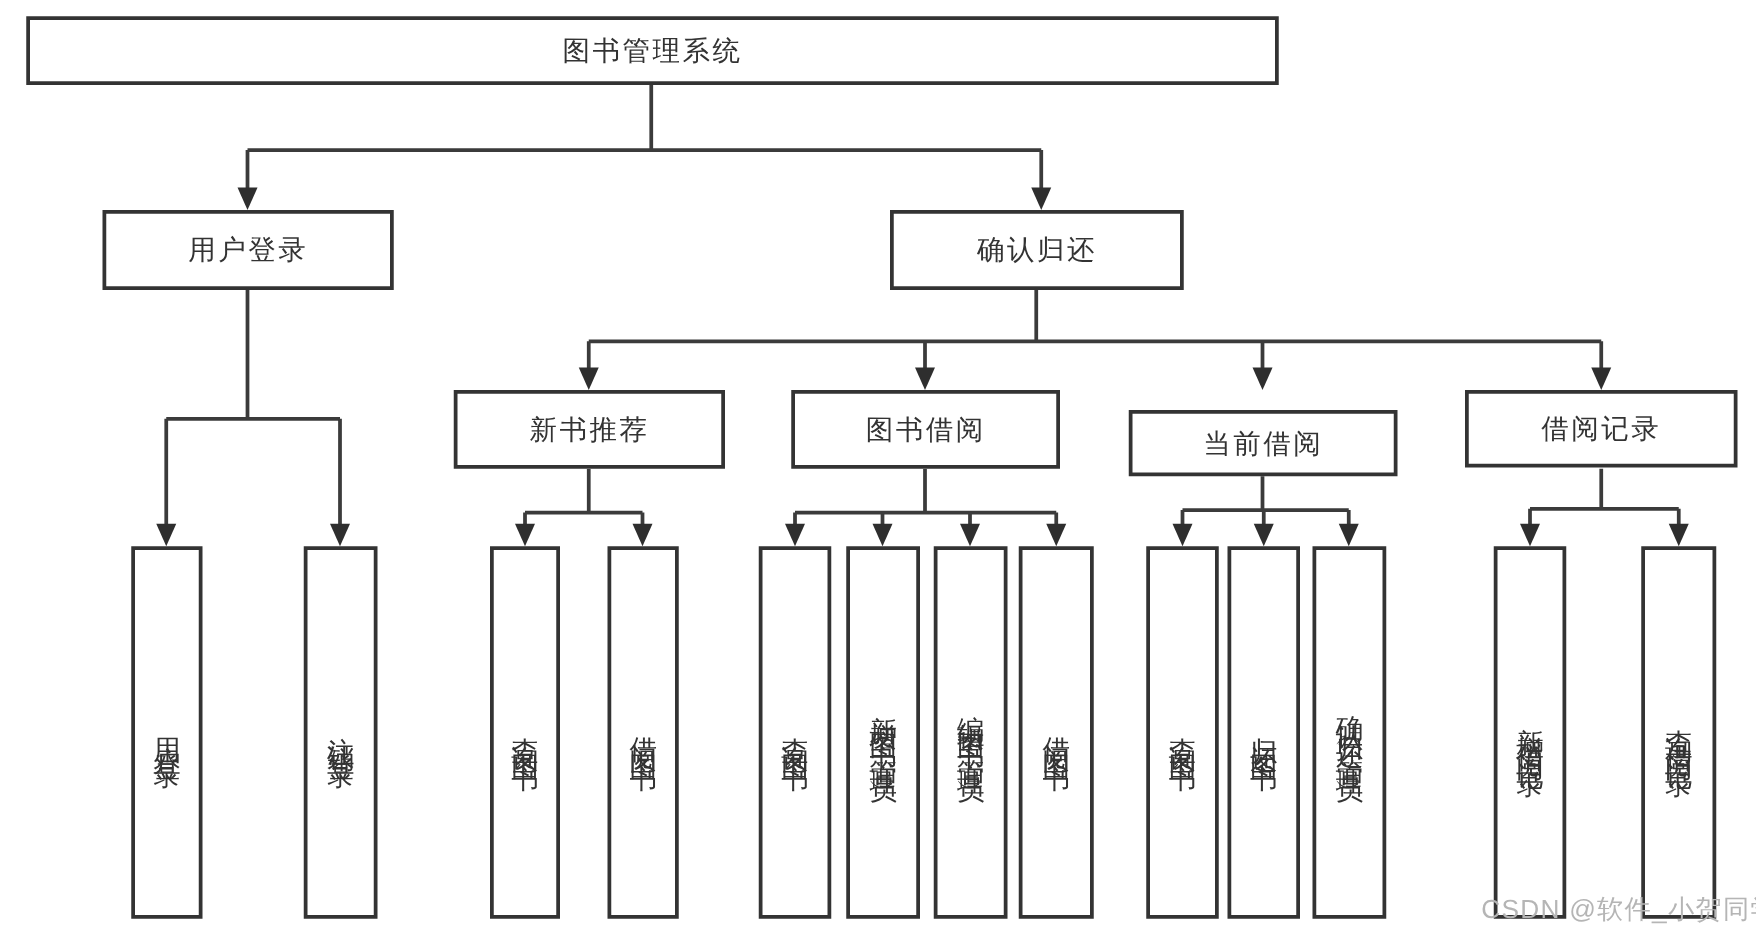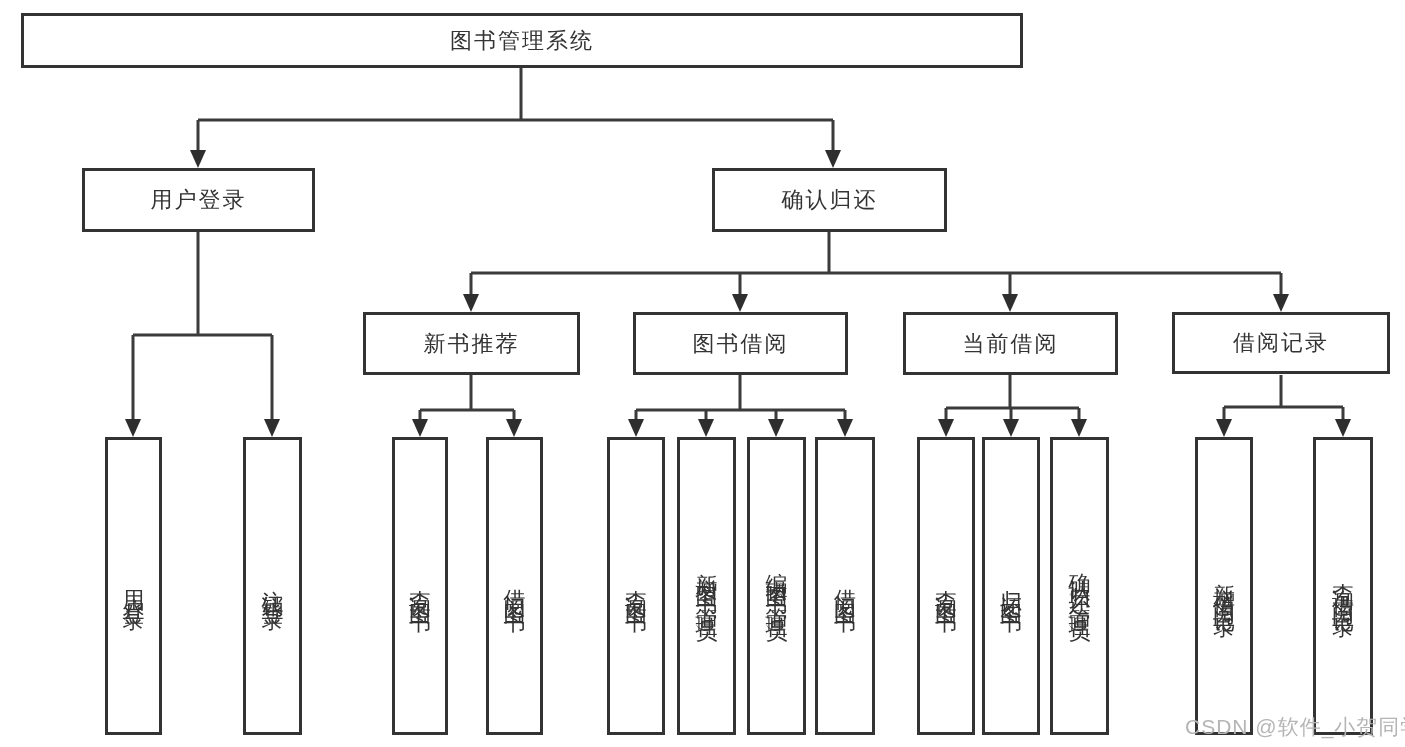--- a/index.html
+++ b/index.html
@@ -107,21 +107,21 @@
   <div class="node" style="left:712px;top:168px;width:235px;height:64px">
     <span>确认归还</span>
   </div>
 
   <div class="node" style="left:633px;top:312px;width:215px;height:63px">
     <span>图书借阅</span>
   </div>
   <div class="node" style="left:363px;top:312px;width:217px;height:63px">
     <span>新书推荐</span>
   </div>
-  <div class="node" style="left:903px;top:312px;width:215px;height:63px">
+  <div class="node" style="left:903px;top:328px;width:215px;height:53px">
     <span>当前借阅</span>
   </div>
   <div class="node" style="left:1172px;top:312px;width:218px;height:62px">
     <span>借阅记录</span>
   </div>
 
   <div class="node v" style="left:105px;top:437px;width:57px;height:298px">
     <span>用户登录</span>
   </div>
   <div class="node v" style="left:243px;top:437px;width:59px;height:298px">

